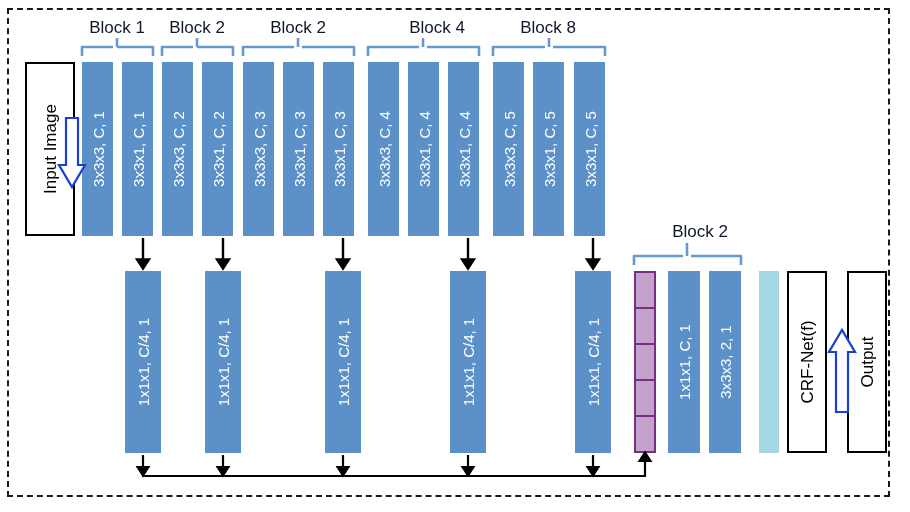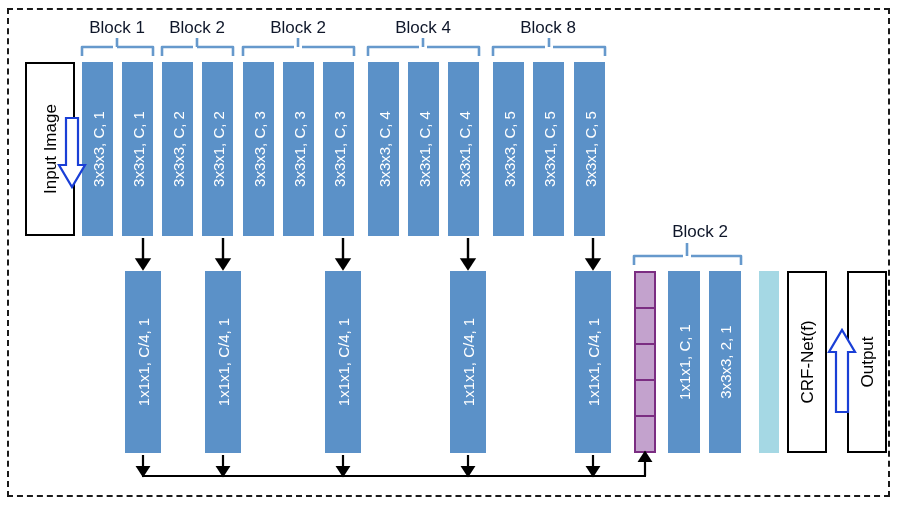--- a/index.html
+++ b/index.html
@@ -147,21 +147,21 @@
   <div class="bar" style="left:533px; top:62px; width:31px; height:174px;">
     <span class="vlabel">3x3x1, C, 5</span>
   </div>
   <div class="bar" style="left:574px; top:62px; width:31px; height:174px;">
     <span class="vlabel">3x3x1, C, 5</span>
   </div>
 
   <div class="blk-label" style="left:77px; top:18px; width:80px;">Block 1</div>
   <div class="blk-label" style="left:157px; top:18px; width:80px;">Block 2</div>
   <div class="blk-label" style="left:258px; top:18px; width:80px;">Block 2</div>
-  <div class="blk-label" style="left:383px; top:18px; width:80px;">Block 4</div>
+  <div class="blk-label" style="left:397px; top:18px; width:80px;">Block 4</div>
   <div class="blk-label" style="left:508px; top:18px; width:80px;">Block 8</div>
   <div class="blk-label" style="left:655px; top:222px; width:90px;">Block 2</div>
 
   <div class="bar" style="left:125px; top:271px; width:36px; height:182px;">
     <span class="vlabel">1x1x1, C/4, 1</span>
   </div>
   <div class="bar" style="left:205px; top:271px; width:36px; height:182px;">
     <span class="vlabel">1x1x1, C/4, 1</span>
   </div>
   <div class="bar" style="left:325px; top:271px; width:36px; height:182px;">

